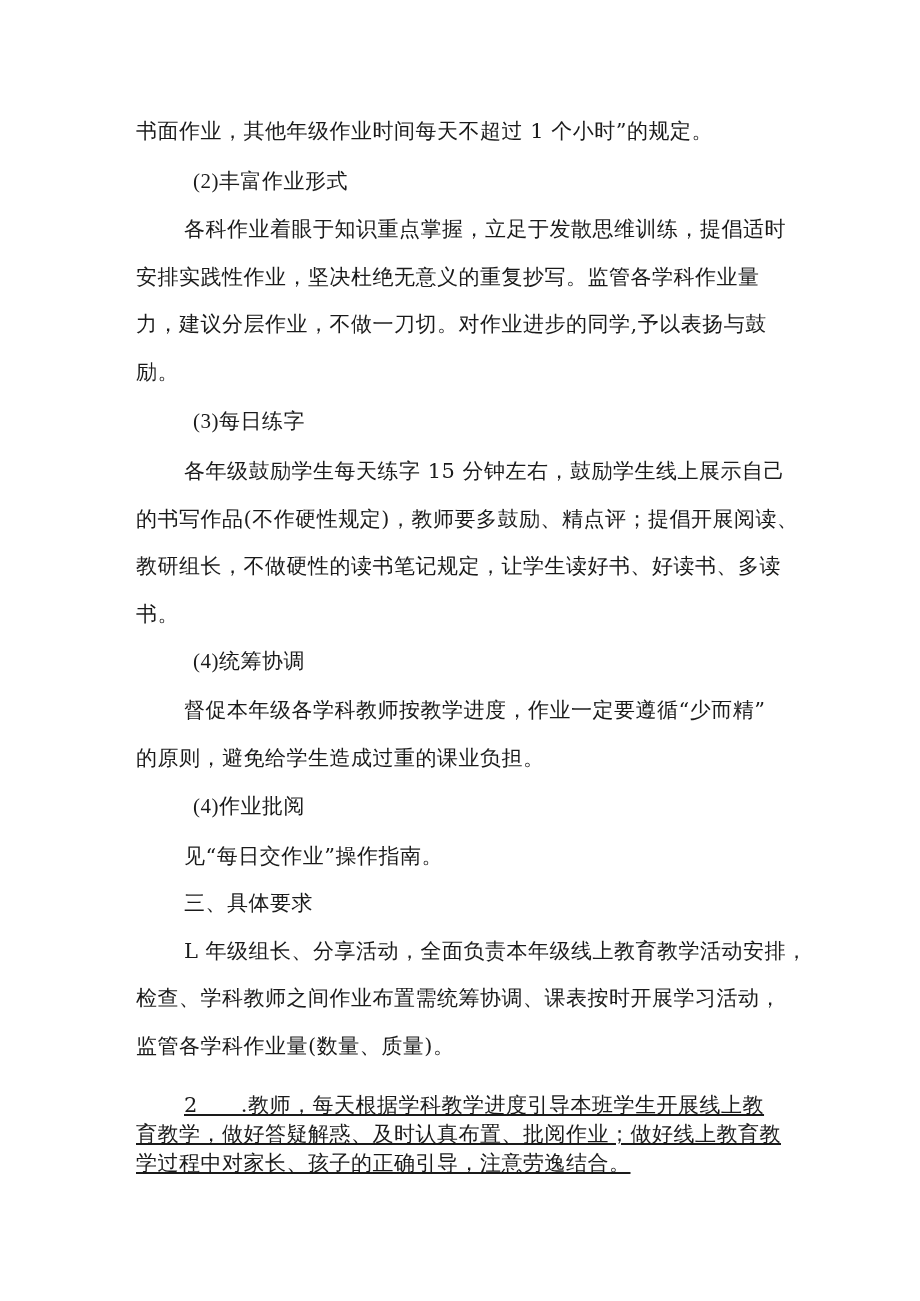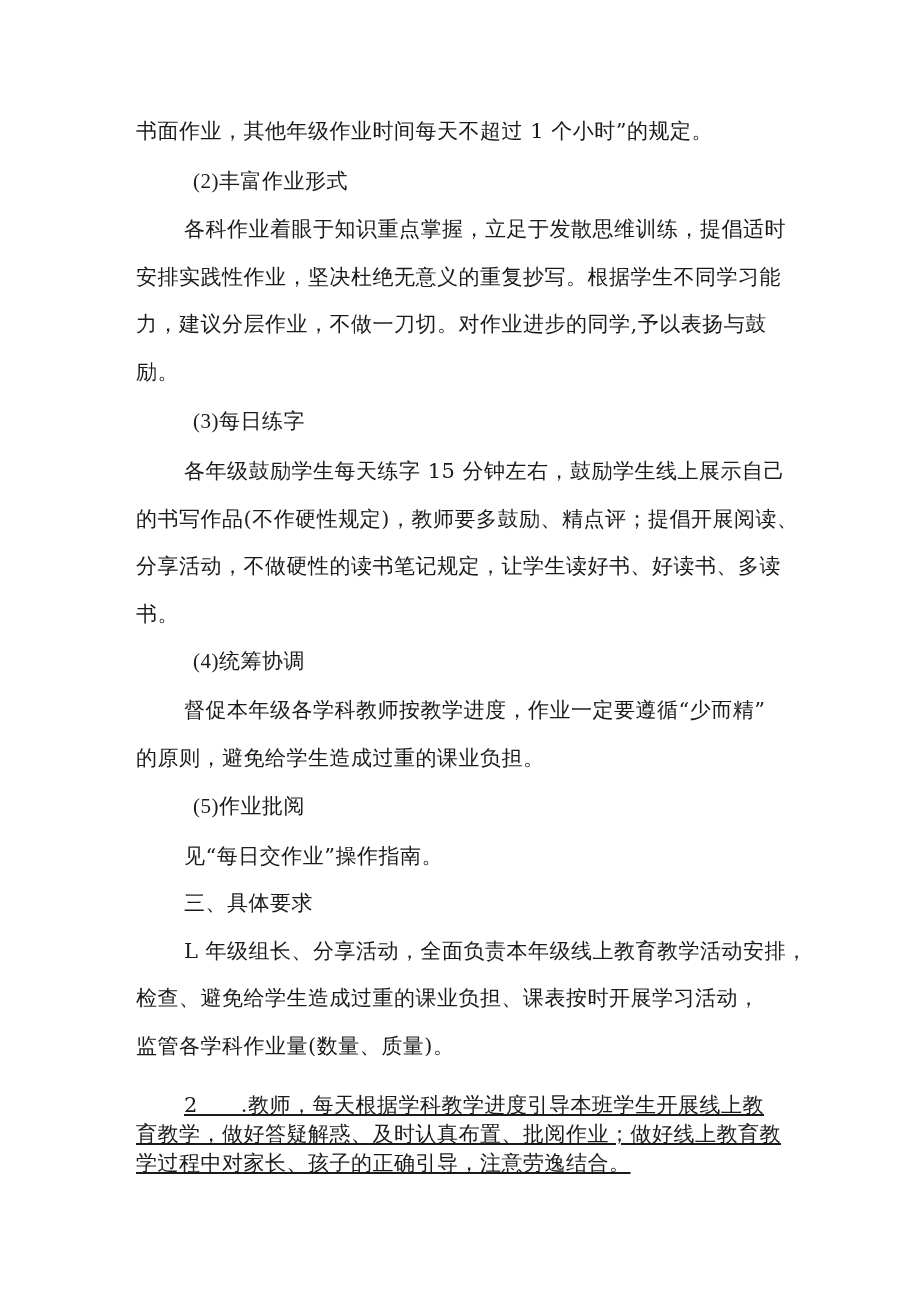--- a/index.html
+++ b/index.html
@@ -10,33 +10,33 @@
   .ind2 { left:193px;font-family:Liberation Serif, serif; }
   .tight { font-size:21px;text-decoration:underline; }
 </style>
 </head>
 <body>
 
 <div>
   <div class="line" style="top:118px">书面作业，其他年级作业时间每天不超过 1 个小时”的规定。</div>
   <div class="line ind2" style="top:168px">(2)丰富作业形式</div>
   <div class="line ind1" style="top:216px">各科作业着眼于知识重点掌握，立足于发散思维训练，提倡适时</div>
-  <div class="line" style="top:264px">安排实践性作业，坚决杜绝无意义的重复抄写。根据学生不同学习能</div>
+  <div class="line" style="top:264px">安排实践性作业，坚决杜绝无意义的重复抄写。监管各学科作业量</div>
   <div class="line" style="top:311px">力，建议分层作业，不做一刀切。对作业进步的同学,予以表扬与鼓</div>
   <div class="line" style="top:359px">励。</div>
   <div class="line ind2" style="top:408px">(3)每日练字</div>
   <div class="line ind1" style="top:458px">各年级鼓励学生每天练字 15 分钟左右，鼓励学生线上展示自己</div>
   <div class="line" style="top:506px">的书写作品(不作硬性规定)，教师要多鼓励、精点评；提倡开展阅读、</div>
-  <div class="line" style="top:553px">分享活动，不做硬性的读书笔记规定，让学生读好书、好读书、多读</div>
+  <div class="line" style="top:553px">教研组长，不做硬性的读书笔记规定，让学生读好书、好读书、多读</div>
   <div class="line" style="top:601px">书。</div>
   <div class="line ind2" style="top:648px">(4)统筹协调</div>
   <div class="line ind1" style="top:697px">督促本年级各学科教师按教学进度，作业一定要遵循“少而精”</div>
   <div class="line" style="top:745px">的原则，避免给学生造成过重的课业负担。</div>
-  <div class="line ind2" style="top:793px">(5)作业批阅</div>
+  <div class="line ind2" style="top:793px">(4)作业批阅</div>
   <div class="line ind1" style="top:843px">见“每日交作业”操作指南。</div>
   <div class="line ind1" style="top:890px">三、具体要求</div>
   <div class="line ind1" style="top:938px">L 年级组长、分享活动，全面负责本年级线上教育教学活动安排，</div>
-  <div class="line" style="top:985px">检查、避免给学生造成过重的课业负担、课表按时开展学习活动，</div>
+  <div class="line" style="top:985px">检查、学科教师之间作业布置需统筹协调、课表按时开展学习活动，</div>
   <div class="line" style="top:1033px">监管各学科作业量(数量、质量)。</div>
   <div class="line ind1 tight" style="top:1092px">2　　.教师，每天根据学科教学进度引导本班学生开展线上教</div>
   <div class="line tight" style="top:1121px">育教学，做好答疑解惑、及时认真布置、批阅作业；做好线上教育教</div>
   <div class="line tight" style="top:1150px">学过程中对家长、孩子的正确引导，注意劳逸结合。</div>
 </div>
 
 </body></html>

